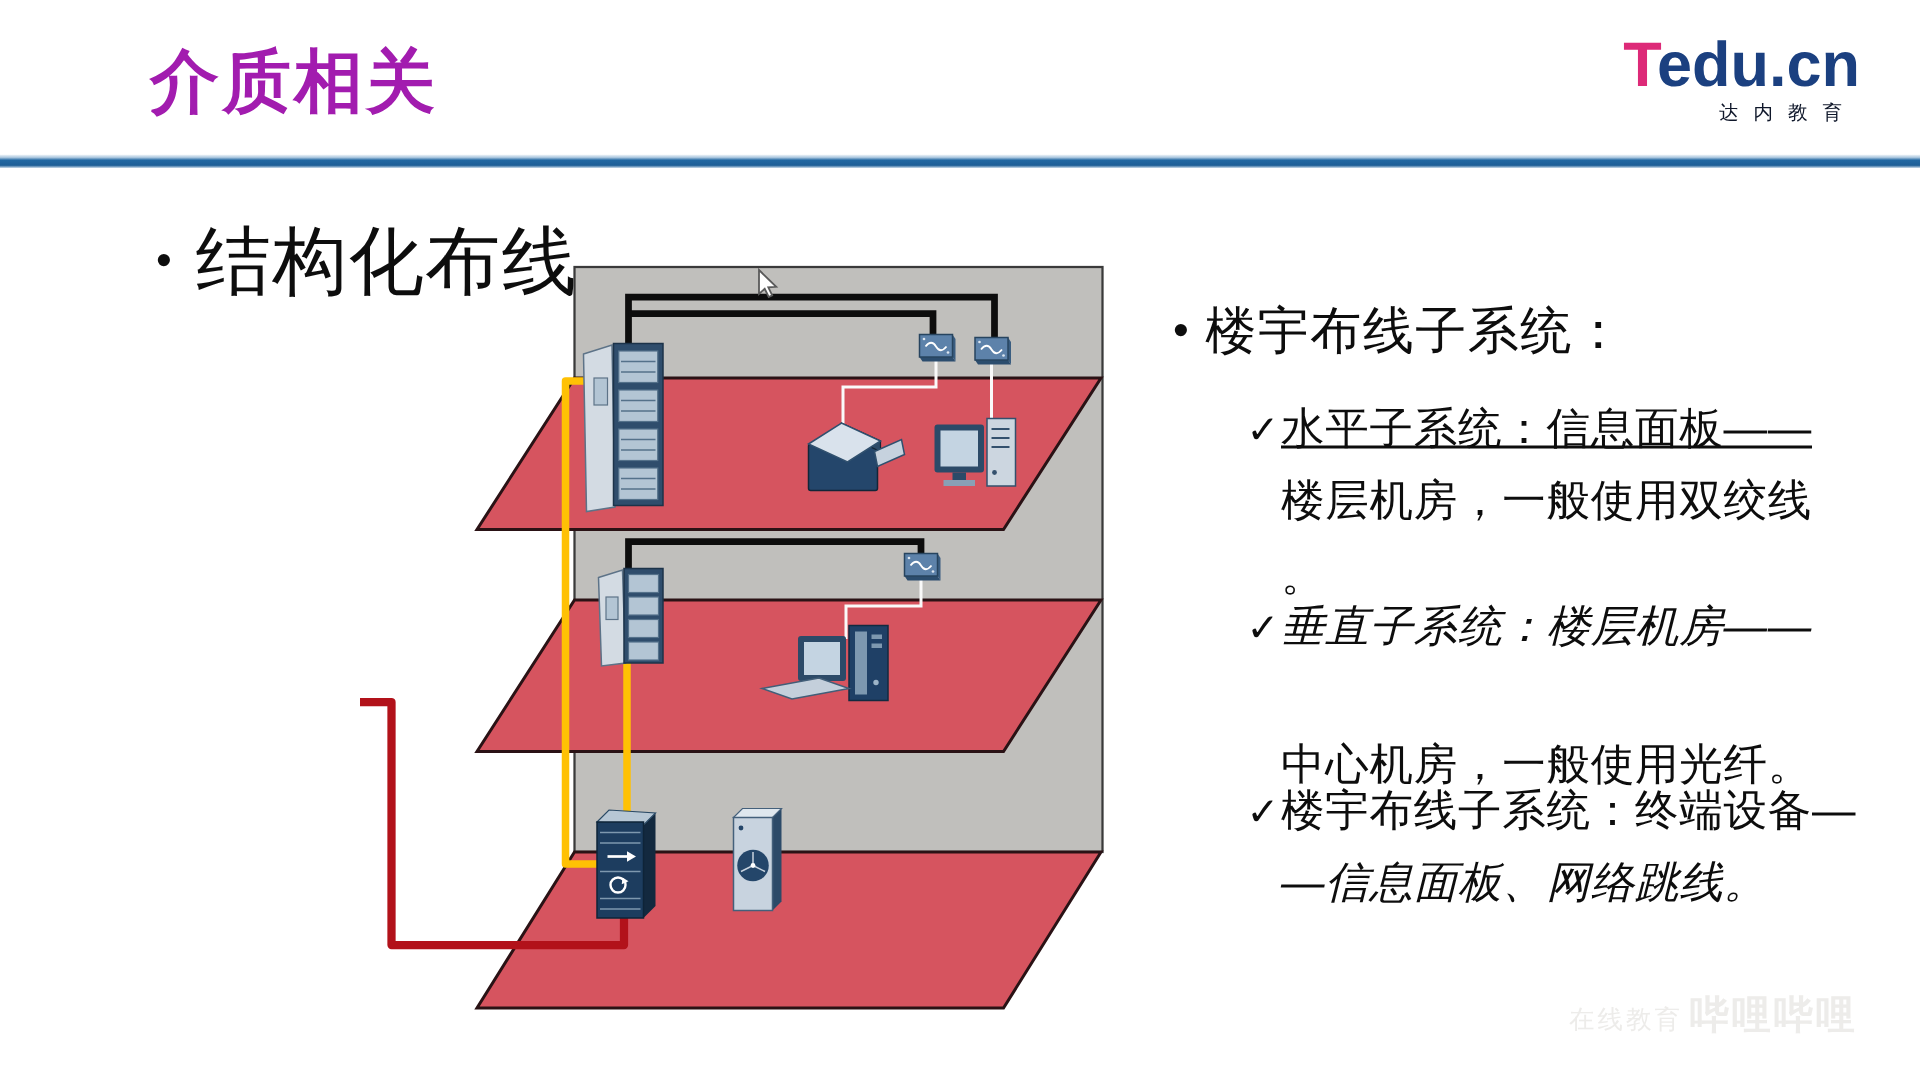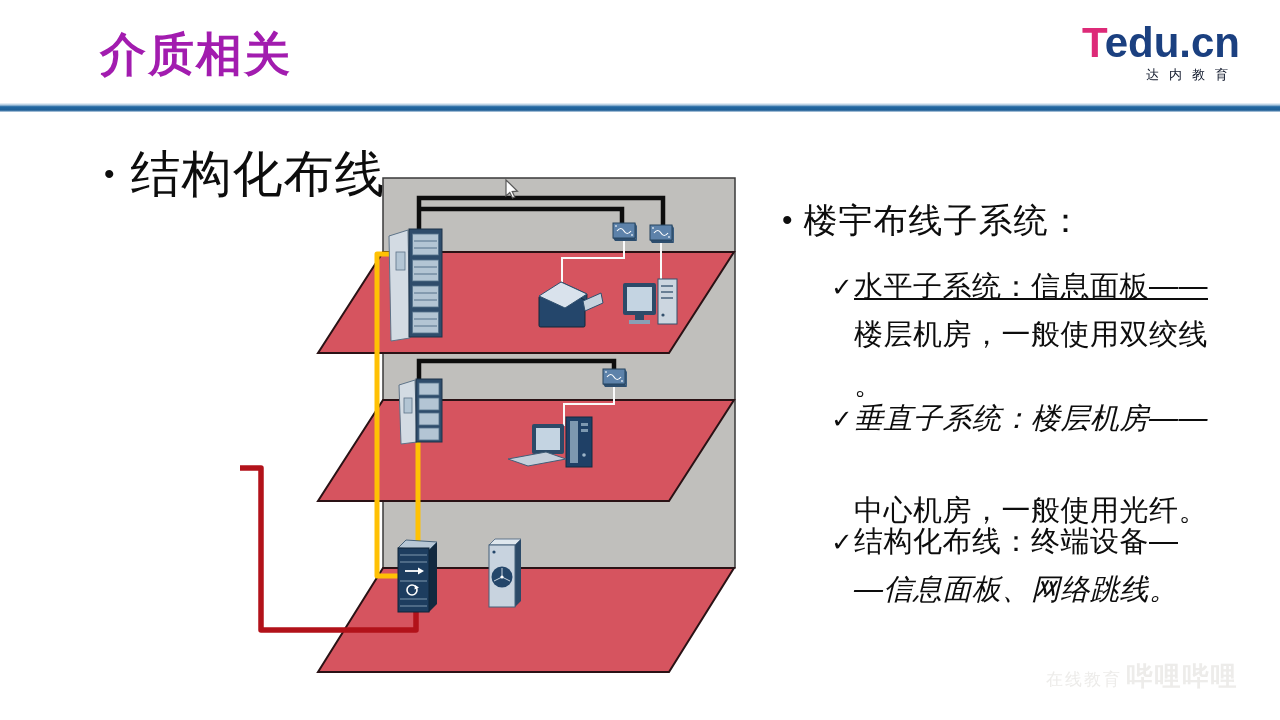--- a/index.html
+++ b/index.html
@@ -231,21 +231,21 @@
 </div>
 
 <div class="abs rp-line" style="top:400px;font-style:italic;">
   <span class="check">✓</span><span>垂直子系统：楼层机房——</span>
 </div>
 <div class="abs rp-line cont" style="top:472px;margin-top:20px;">
   <span>中心机房，一般使用光纤。</span>
 </div>
 
 <div class="abs rp-line" style="top:523px;">
-  <span class="check">✓</span><span>结构化布线：终端设备—</span>
+  <span class="check">✓</span><span>楼宇布线子系统：终端设备—</span>
 </div>
 <div class="abs rp-line cont" style="top:571px;font-style:italic;">
   <span>—信息面板、网络跳线。</span>
 </div>
 
 <div class="abs watermark">
   <span class="wm-s">在线教育</span>
   <span class="wm-l">哔哩哔哩</span>
 </div>
 

